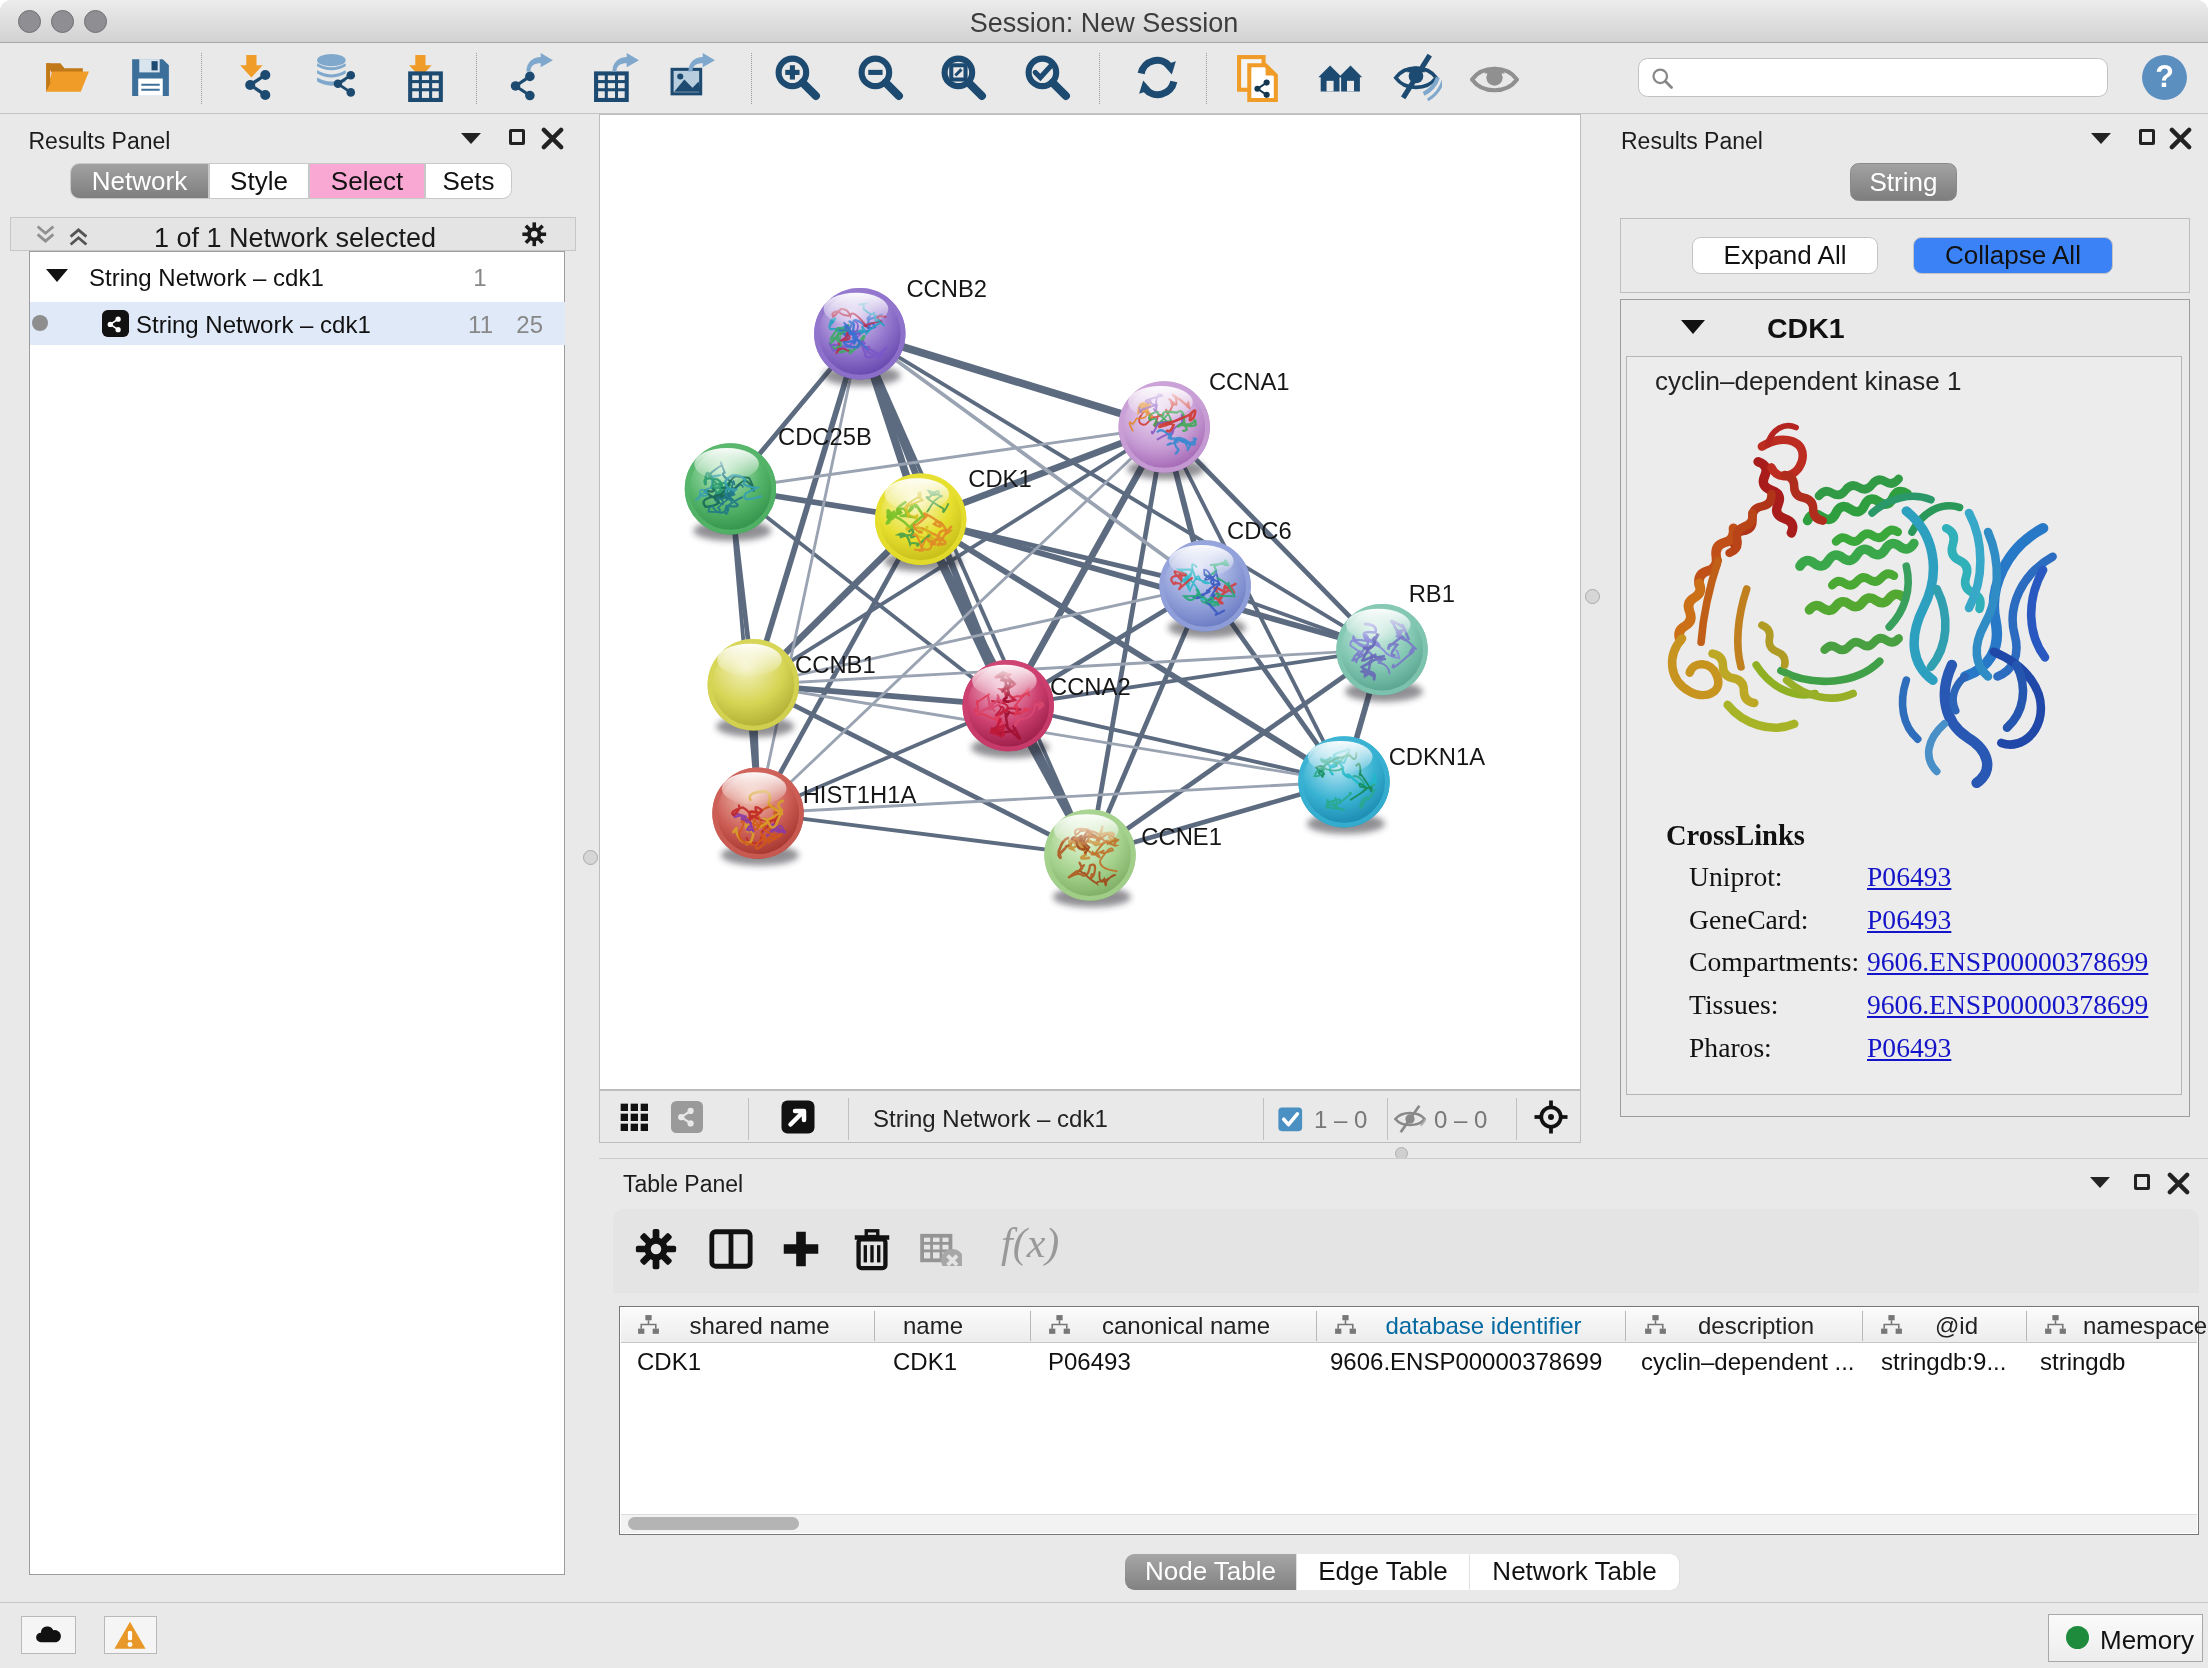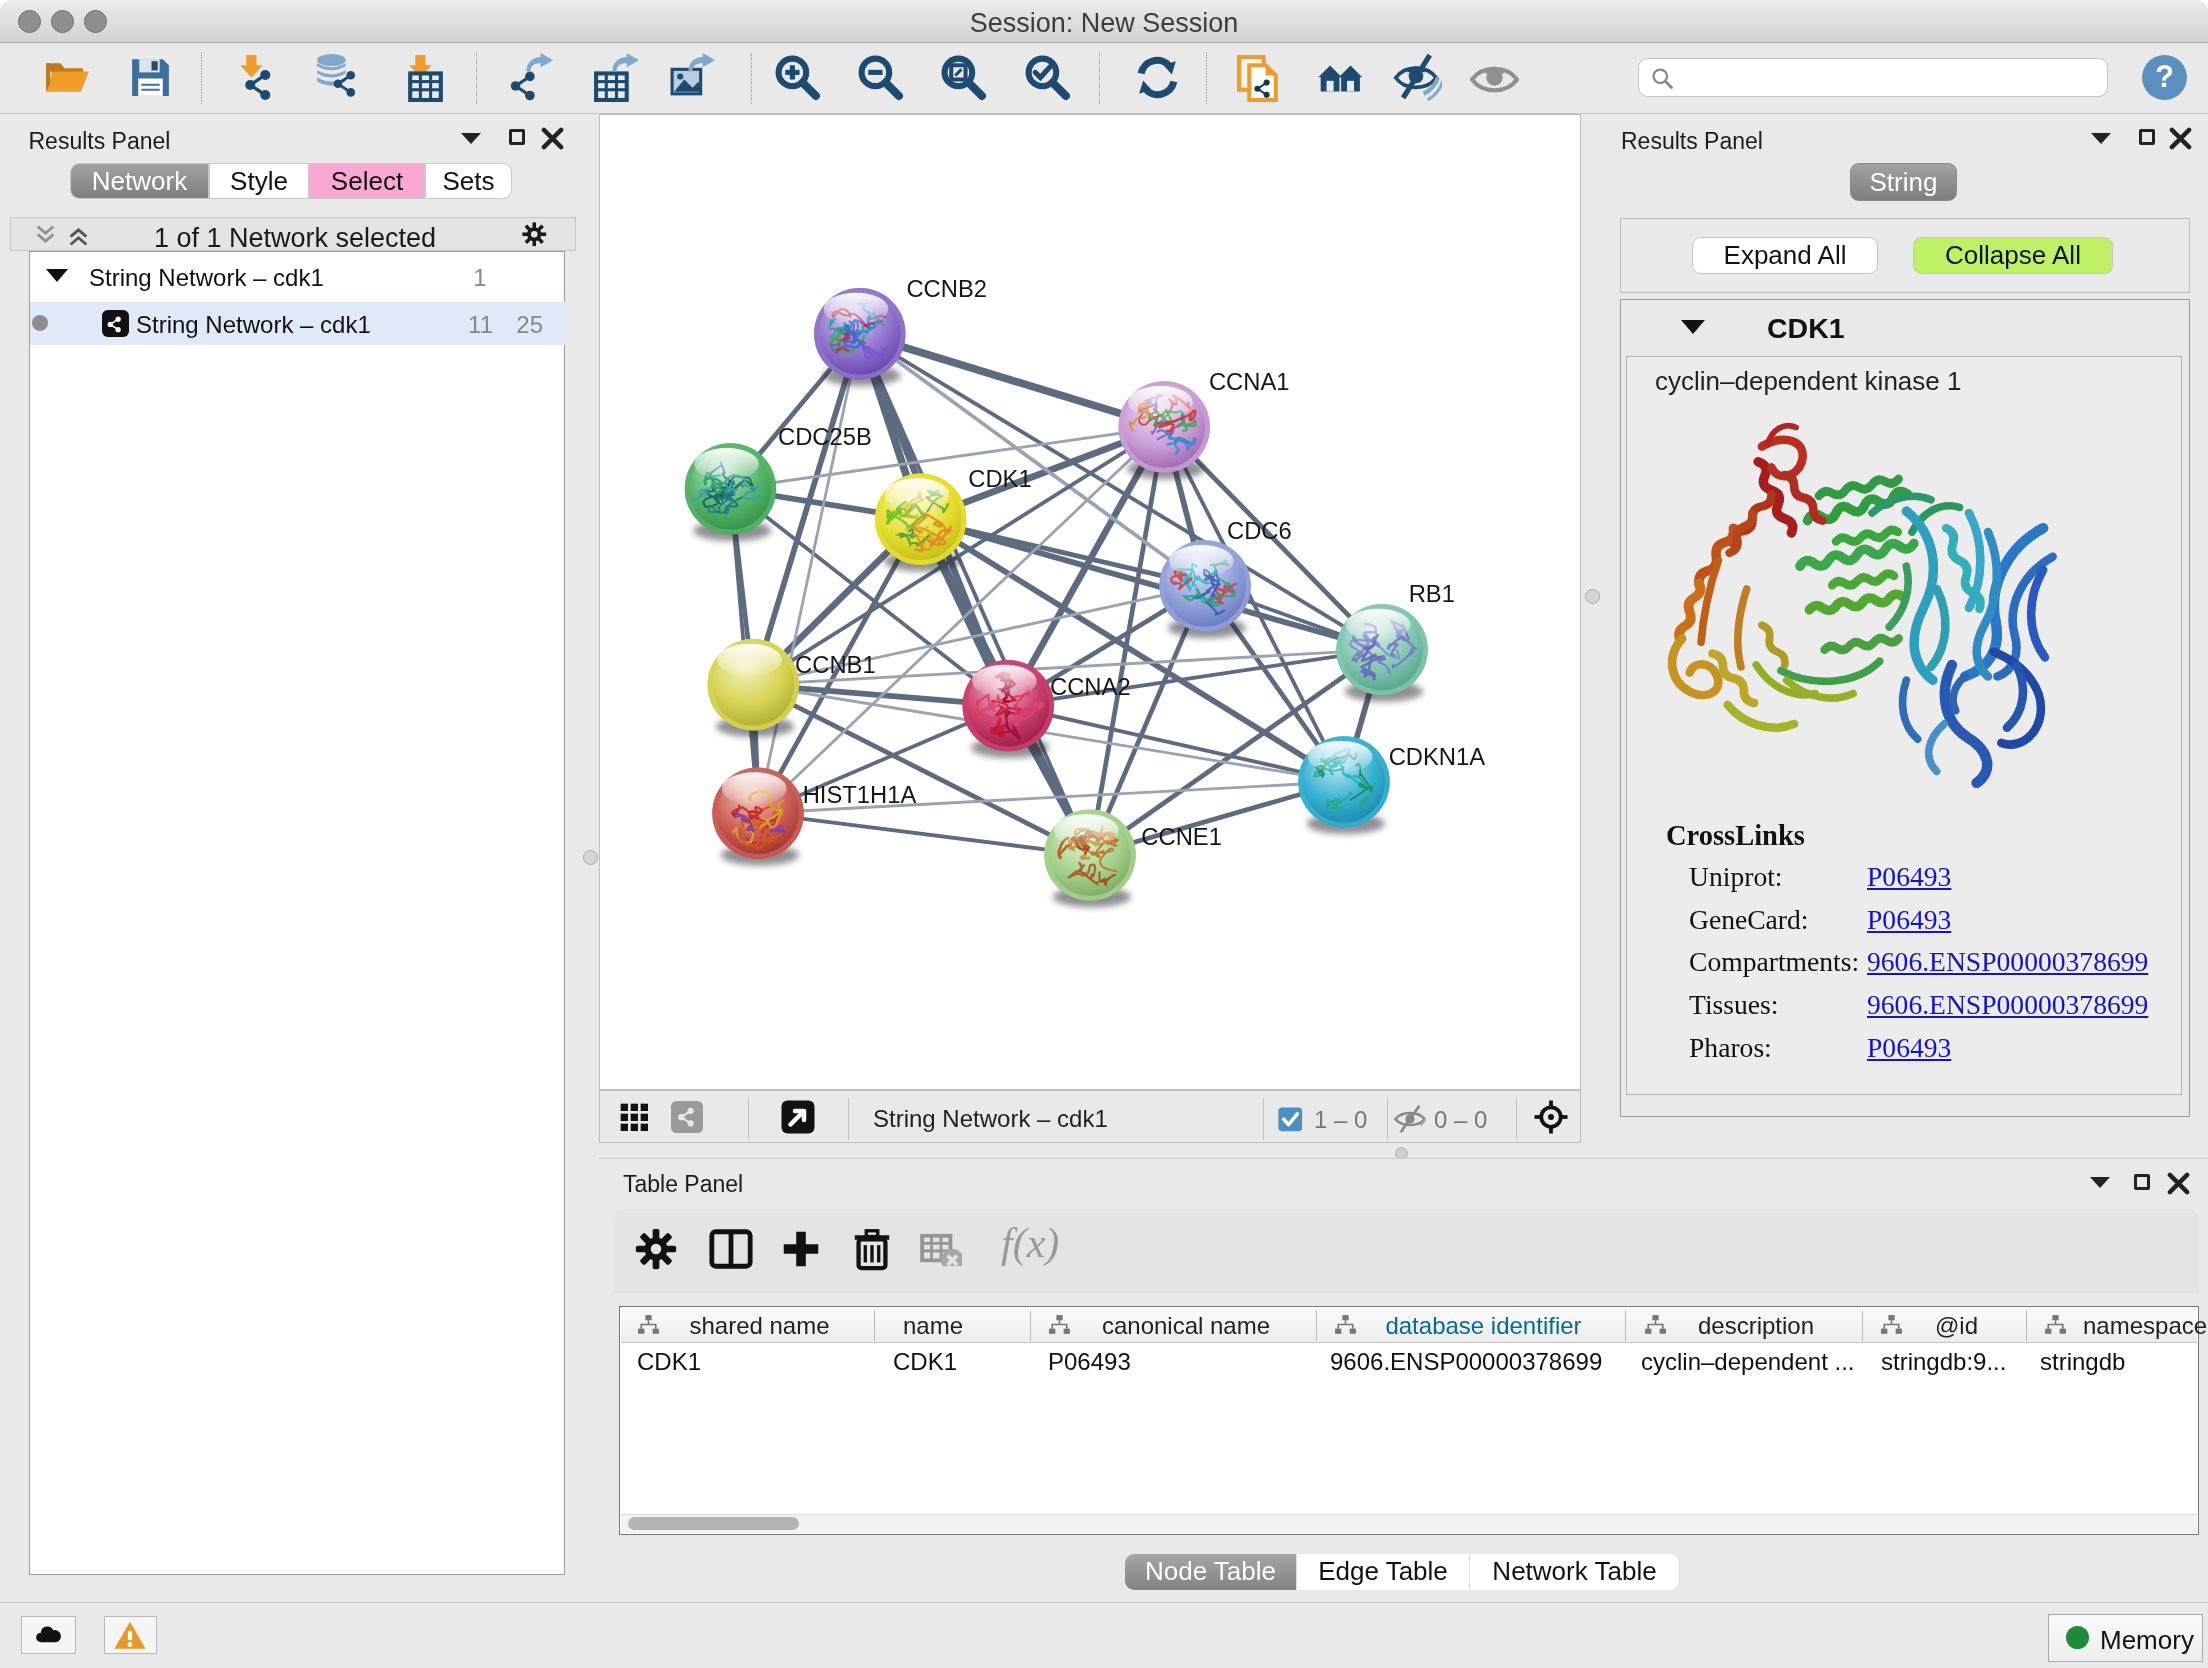--- a/index.html
+++ b/index.html
@@ -611,21 +611,21 @@
 <div class="abs" style="left:1585px;top:589px;width:15px;height:15px;border-radius:50%;background:#d6d6d6;border:1px solid #aaa"></div>
 <div class="abs" style="left:1621px;top:128px;font-size:23px;color:#1c1c1c">Results Panel</div>
 <div style="position:absolute;left:2091px;top:133px;width:0;height:0;border-left:10.5px solid transparent;border-right:10.5px solid transparent;border-top:11.4px solid #222"></div>
     <div style="position:absolute;left:2139px;top:129px;width:16px;height:16px;border:3.3px solid #222;border-radius:1.9px"></div>
     <svg style="position:absolute;left:2169px;top:127px" width="23" height="23" viewBox="0 0 48 48">
       <path d="M6 6 L42 42 M42 6 L6 42" stroke="#222" stroke-width="9" stroke-linecap="round"></path>
     </svg>
 <div class="abs" style="left:1850px;top:163px;width:107px;height:38px;background:linear-gradient(#a2a2a2,#7e7e7e);border:1px solid #8a8a8a;border-radius:8.6px;color:#fff;font-size:26px;text-align:center;line-height:36px">String</div>
 <div class="abs" style="left:1620px;top:218px;width:570px;height:75px;background:#e9e9e9;border:1px solid #bdbdbd"></div>
 <div class="abs" style="left:1692px;top:237px;width:186px;height:37px;background:#fff;border:1px solid #c4c4c4;border-radius:8.6px;font-size:26px;text-align:center;line-height:35px;color:#111">Expand All</div>
-<div class="abs" style="left:1913px;top:237px;width:200px;height:37px;background:#bef264;border:1px solid #c4c4c4;border-radius:8.6px;font-size:26px;text-align:center;line-height:35px;color:#111">Collapse All</div>
+<div class="abs" style="left:1913px;top:237px;width:200px;height:37px;background:#3b82f6;border:1px solid #c4c4c4;border-radius:8.6px;font-size:26px;text-align:center;line-height:35px;color:#111">Collapse All</div>
 <div class="abs" style="left:1620px;top:299px;width:570px;height:818px;background:#e9e9e9;border:1px solid #9d9d9d"></div>
 <div class="abs" style="left:1681px;top:320px;width:0;height:0;border-left:12.4px solid transparent;border-right:12.4px solid transparent;border-top:14.3px solid #111"></div>
 <div class="abs" style="left:1767px;top:312px;font-size:28.5px;font-weight:bold;color:#111">CDK1</div>
 <div class="abs" style="left:1626px;top:356px;width:556px;height:739px;background:#ececec;border:1px solid #b5b5b5"></div>
 <div class="abs" style="left:1655px;top:366px;font-size:26px;color:#222">cyclin–dependent kinase 1</div>
 <svg width="609" height="399" viewBox="1720 440 640 420" style="position:absolute;left:1636px;top:418px">
       <path d="M1848 486 Q1860 490 1855 501 Q1850 512 1862 516 Q1874 520 1869 531 Q1864 542 1876 546 Q1888 550 1883 561" fill="none" stroke="#a81c1c" stroke-width="10" stroke-linecap="round"></path>
       <path d="M1852 470 C1876 456 1900 464 1894 486 C1888 504 1868 506 1862 492" fill="none" stroke="#bc2c20" stroke-width="9" stroke-linecap="round"></path>
       <path d="M1862 520 Q1863 531 1852 533 Q1841 535 1842 546 Q1843 557 1832 559 Q1821 561 1822 572" fill="none" stroke="#b03418" stroke-width="9" stroke-linecap="round"></path>
       <path d="M1858 468 C1862 452 1876 444 1888 450" fill="none" stroke="#b42420" stroke-width="6" stroke-linecap="round"></path>

